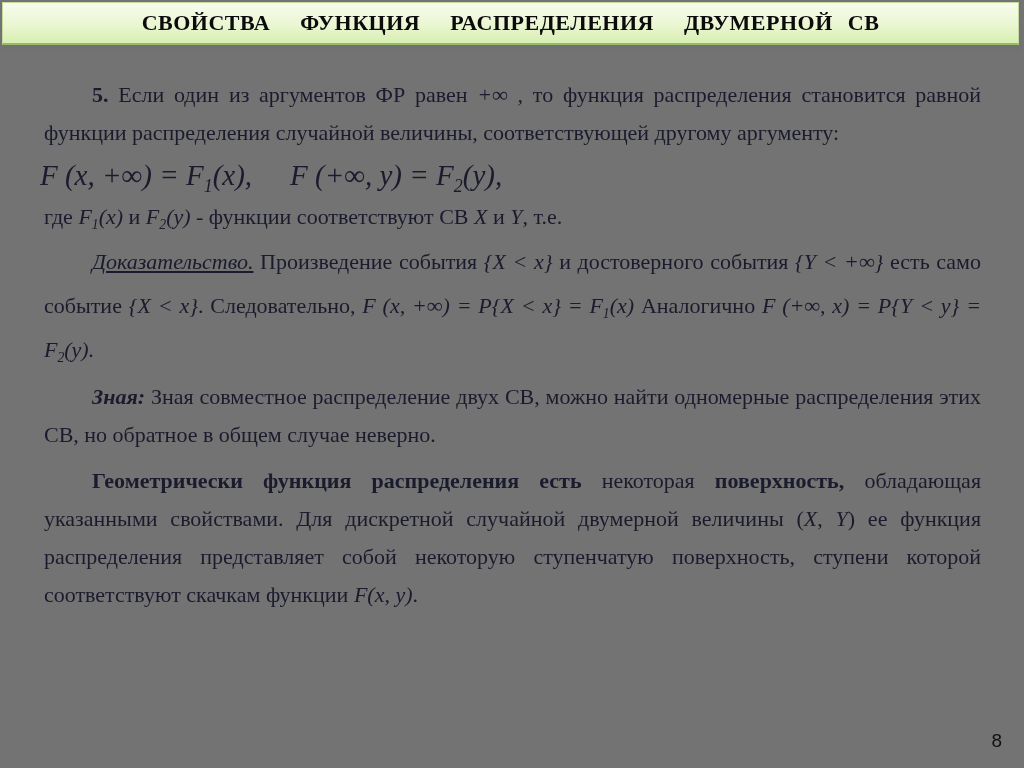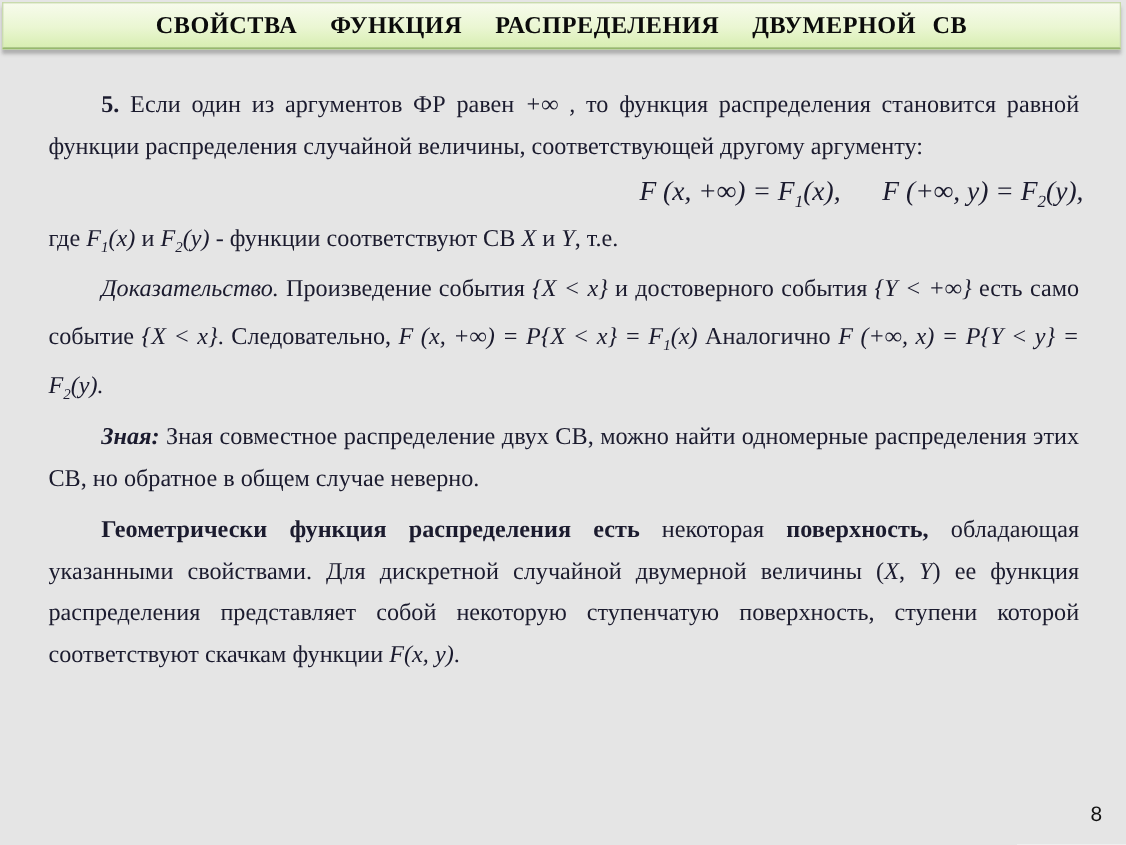--- a/index.html
+++ b/index.html
@@ -4,21 +4,21 @@
 <style>
   html, body {
     margin: 0;
     padding: 0;
     background: #ffffff;
   }
   .slide {
     position: relative;
     width: 1024px;
     height: 768px;
-    background: #e5e5e5;
+    background: #737373;
     overflow: hidden;
     font-family: "Liberation Serif", serif;
   }
   .title-bar {
     position: absolute;
     top: 2px;
     left: 2px;
     right: 5px;
     height: 40px;
     background: linear-gradient(to bottom, #f7fbec 0%, #eaf6d2 55%, #d8eeb2 100%);
@@ -43,32 +43,32 @@
     left: 40px;
     right: 39px;
     font-size: 22px;
     line-height: 38px;
     color: #1b1b2e;
     text-align: justify;
   }
   .body p { margin: 4px; }
   p.indent { text-indent: 48px; }
   p.formula {
-    text-align: right;
+    text-align: left;
     margin: 4px 0;
-    font-size: 25px;
+    font-size: 29px;
   }
   p.tall { line-height: 44px; }
   p.sp6 { margin-top: 6px; }
   p.sp8 { margin-top: 8px; }
   .f { font-style: italic; }
   .i { font-style: italic; }
   .b { font-weight: bold; }
   .bi { font-weight: bold; font-style: italic; }
-  .iu { font-style: italic; }
+  .iu { font-style: italic; text-decoration: underline; }
   .wgap { display: inline-block; width: 38px; }
   .sgap { display: inline-block; width: 14px; }
   sub { font-size: 0.62em; line-height: 0; }
   .page-number {
     position: absolute;
     right: 22px;
     bottom: 16px;
     font-family: "Liberation Sans", sans-serif;
     font-size: 19px;
     color: #111111;

